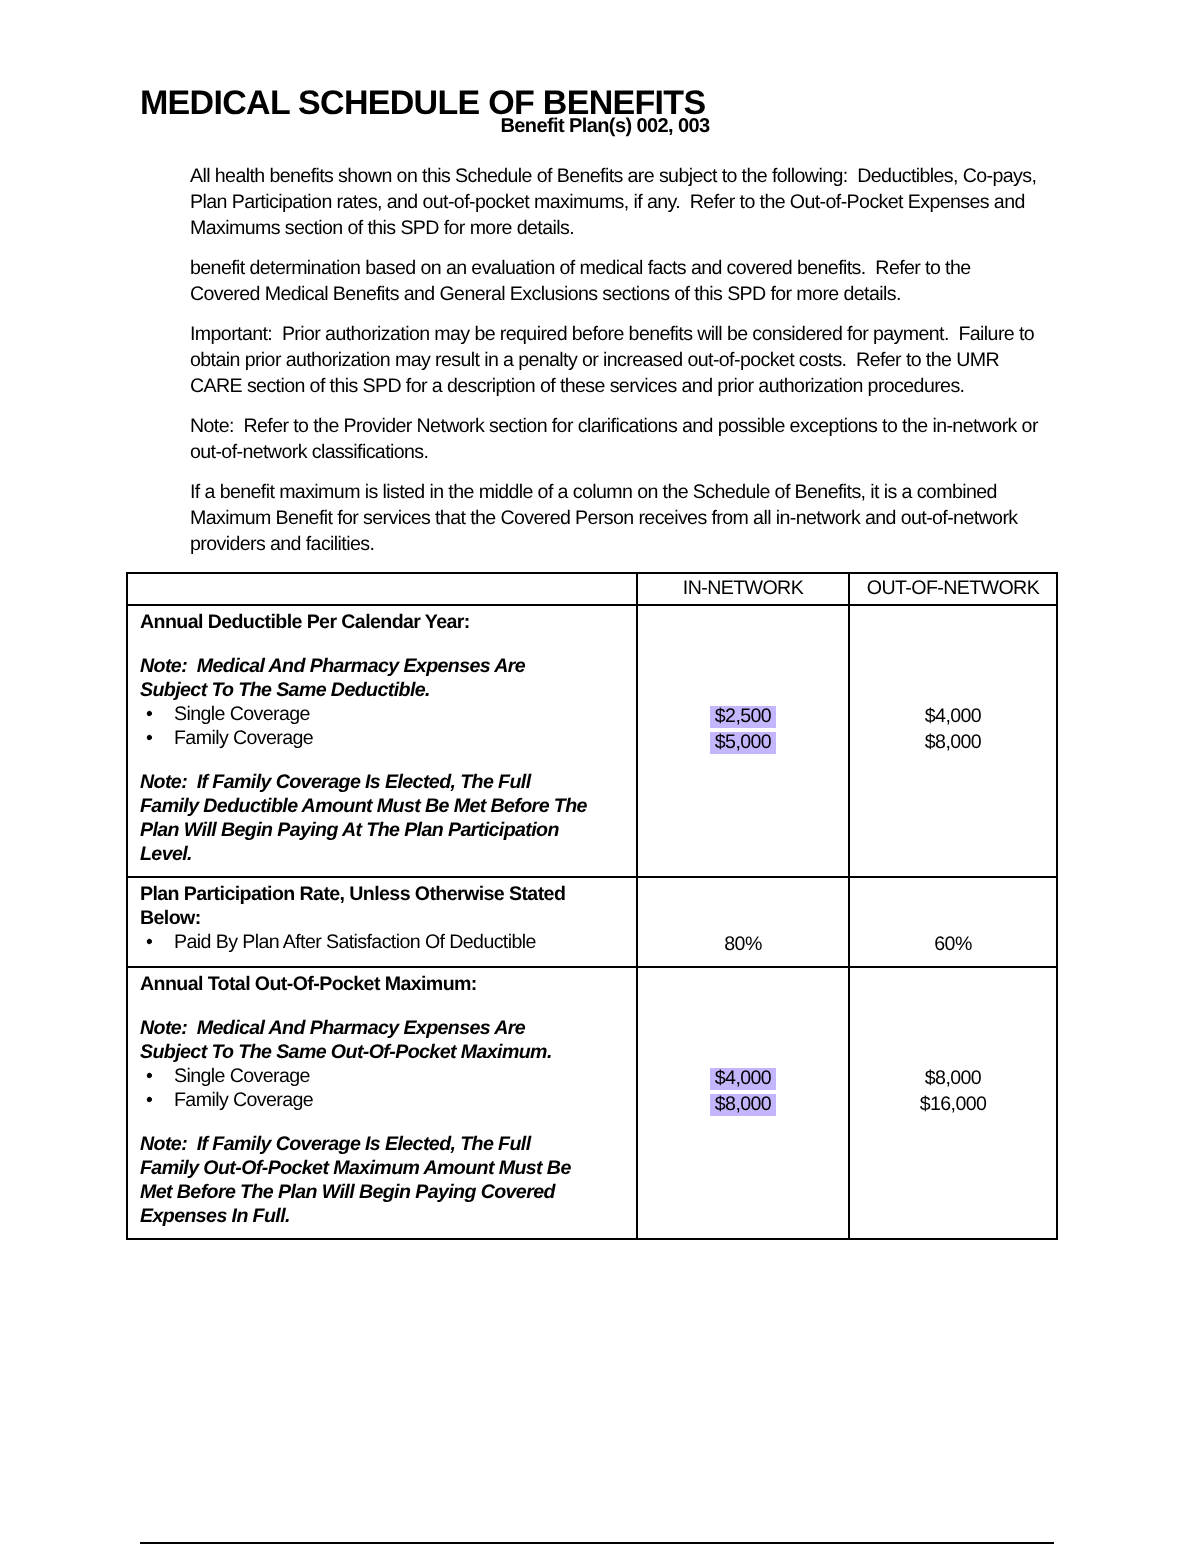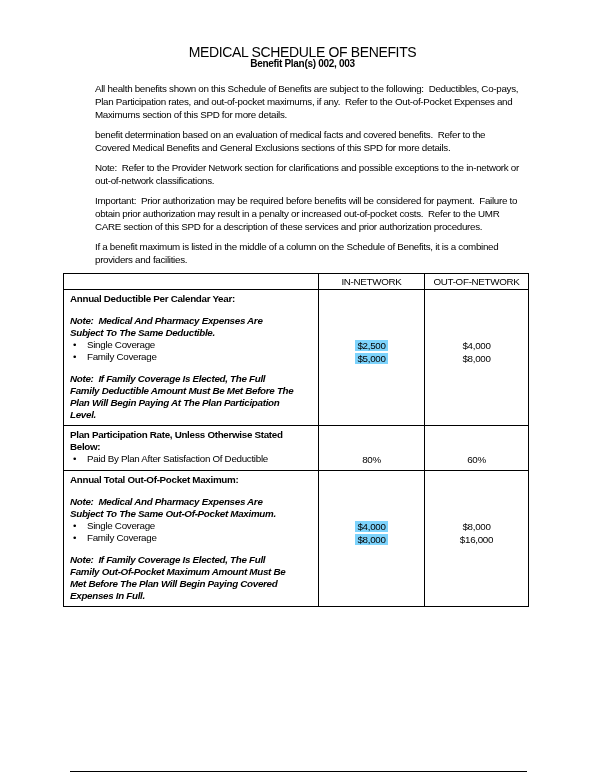--- a/index.html
+++ b/index.html
@@ -9,23 +9,23 @@
     background: #ffffff;
     color: #000000;
     font-family: "Liberation Sans", sans-serif;
     font-size: 9.8px;
     letter-spacing: -0.3px;
     overflow: hidden;
   }
   .page { position: absolute; inset: 0; padding: 46px 65px 0 70px; }
 
   .doc-title {
-    text-align: center;
-    font-weight: normal;
-    font-size: 14px;
+    text-align: left;
+    font-weight: bold;
+    font-size: 17px;
     letter-spacing: -0.35px;
     line-height: 12px;
   }
   .doc-subtitle {
     text-align: center;
     font-weight: bold;
     font-size: 10px;
     line-height: 12px;
   }
 
@@ -58,21 +58,21 @@
     line-height: 12px;
   }
   td.label-cell { padding: 3px 4px 4px 6px; line-height: 12px; }
   td.value-cell { padding: 3px 2px 4px 2px; line-height: 12px; text-align: center; }
   .row-heading { font-weight: bold; }
   .note { font-weight: bold; font-style: italic; }
   .blank10 { height: 10px; }
   .sp46 { height: 46px; }
   .sp24 { height: 24px; }
   .bullet-marker { display: inline-block; width: 17px; padding-left: 3px; }
-  .hl { background: #7dd3fc; padding: 0 2px; }
+  .hl { background: #c4b5fd; padding: 0 2px; }
   .val-line { line-height: 13px; }
 
   
   .footer {
     position: absolute;
     top: 726px;
     left: 70px;
     width: 457px;
     height: 22px;
     border-top: 1.5px solid #000000;
@@ -98,32 +98,33 @@
       <div class="line">Plan Participation rates, and out-of-pocket maximums, if any.  Refer to the Out-of-Pocket Expenses and</div>
       <div class="line">Maximums section of this SPD for more details.</div>
     </div>
 
     <div class="para">
       <div class="line">benefit determination based on an evaluation of medical facts and covered benefits.  Refer to the</div>
       <div class="line">Covered Medical Benefits and General Exclusions sections of this SPD for more details.</div>
     </div>
 
     <div class="para">
-      <div class="line">Note:  Refer to the Provider Network section for clarifications and possible exceptions to the in-network or</div>
-      <div class="line">out-of-network classifications.</div>
-    </div>
-
-    <div class="para">
       <div class="line">Important:  Prior authorization may be required before benefits will be considered for payment.  Failure to</div>
       <div class="line">obtain prior authorization may result in a penalty or increased out-of-pocket costs.  Refer to the UMR</div>
       <div class="line">CARE section of this SPD for a description of these services and prior authorization procedures.</div>
     </div>
 
     <div class="para">
+      <div class="line">Note:  Refer to the Provider Network section for clarifications and possible exceptions to the in-network or</div>
+      <div class="line">out-of-network classifications.</div>
+    </div>
+
+    <div class="para">
       <div class="line">If a benefit maximum is listed in the middle of a column on the Schedule of Benefits, it is a combined</div>
+      <div class="line">Maximum Benefit for services that the Covered Person receives from all in-network and out-of-network</div>
       <div class="line">providers and facilities.</div>
     </div>
 
   </div>
 
   <table class="benefits">
     <colgroup>
         <col class="c1">
         <col class="c2">
         <col class="c3">

